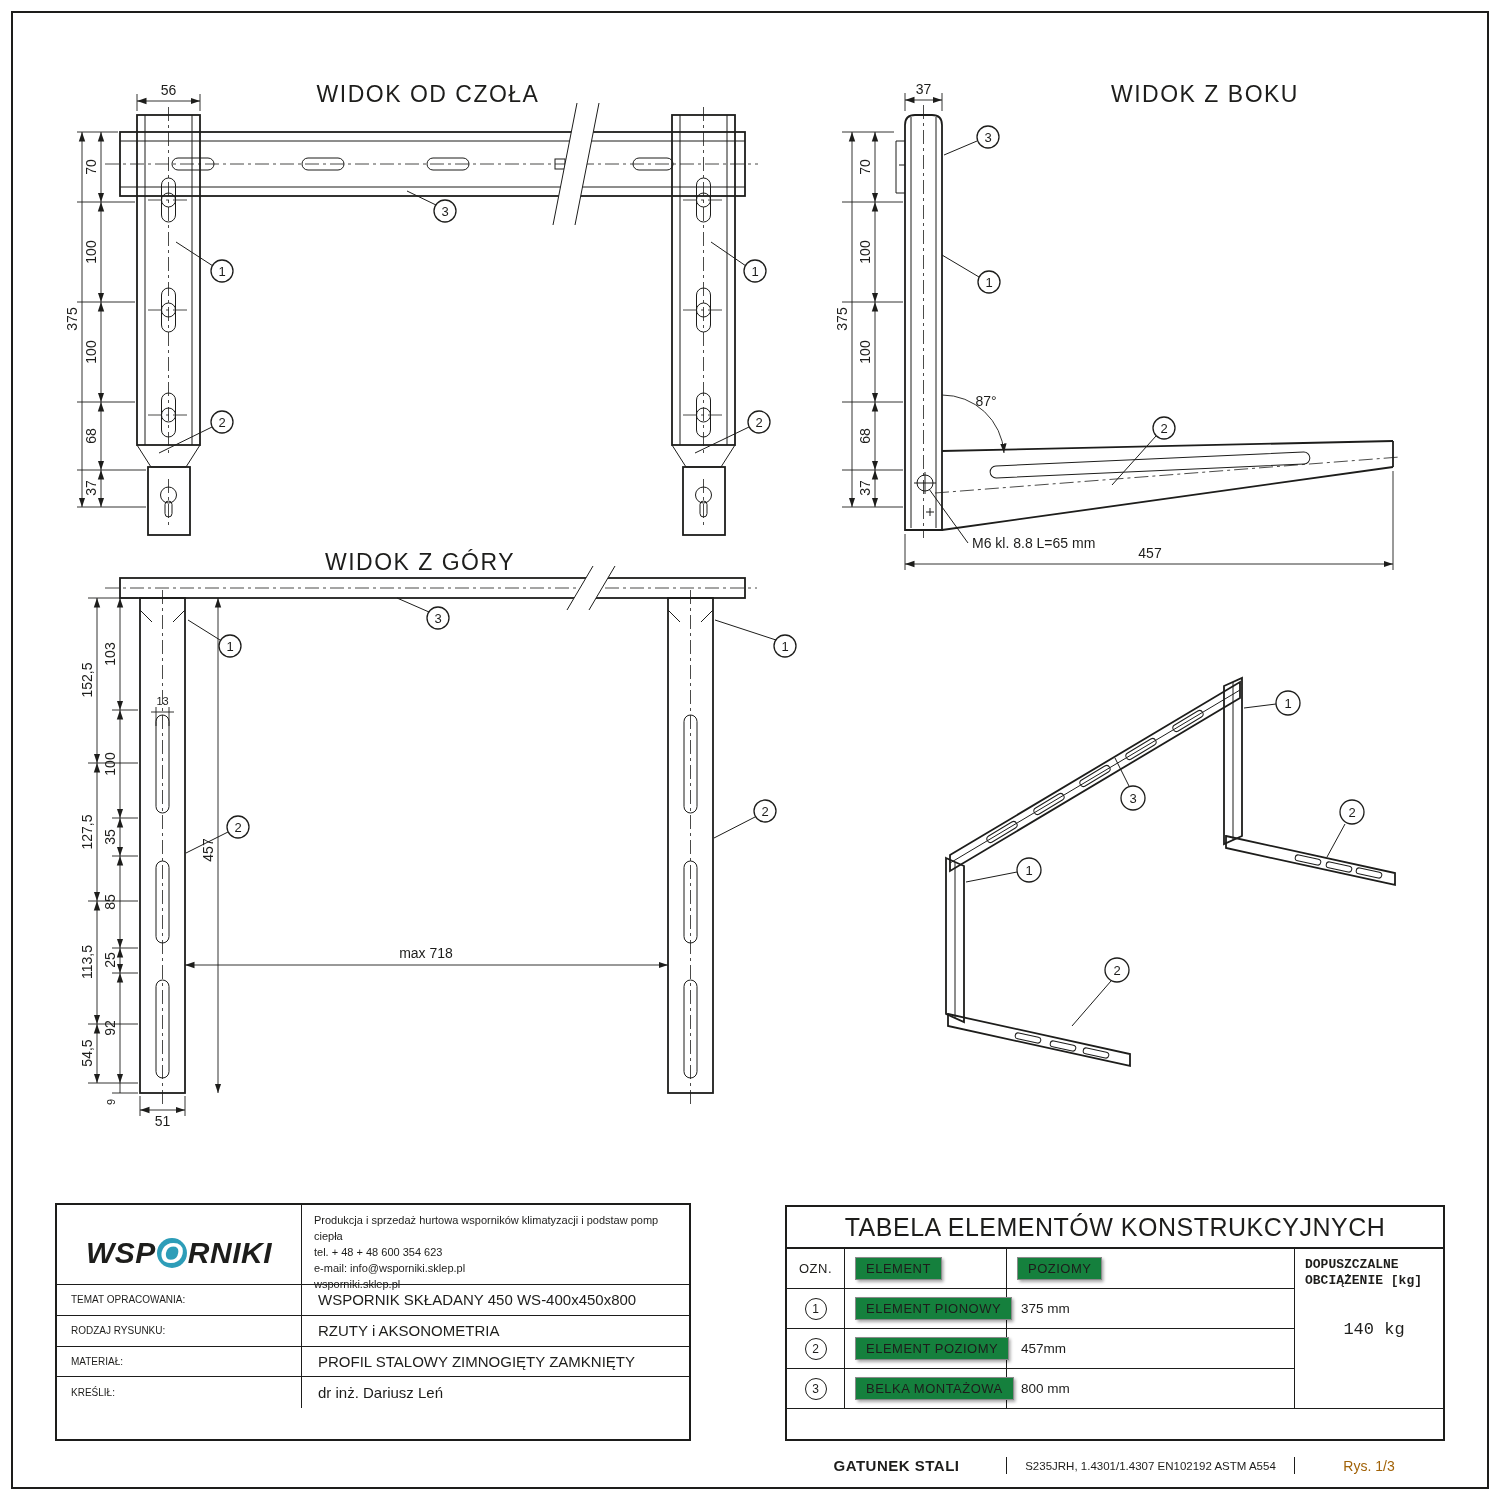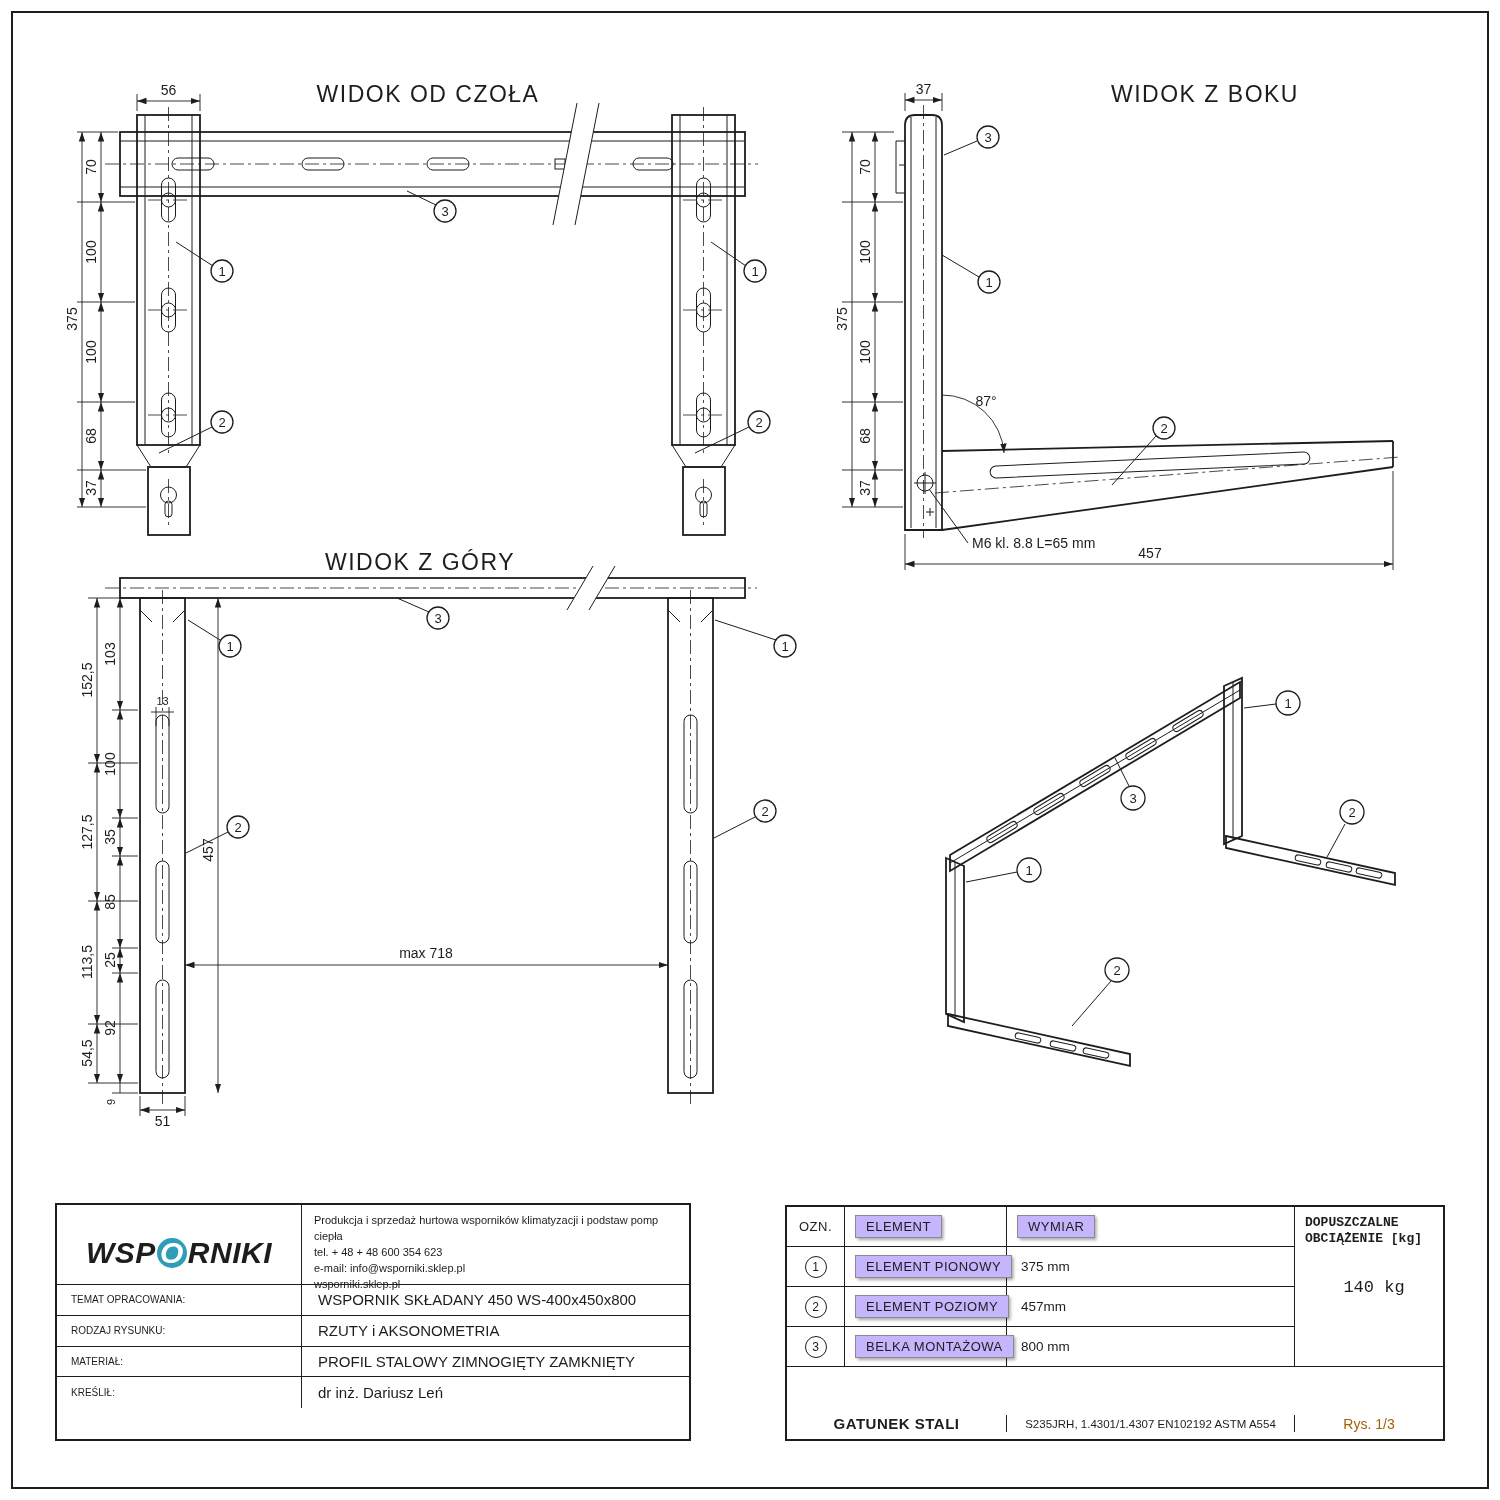--- a/index.html
+++ b/index.html
@@ -39,21 +39,21 @@
   .et-title { height:42px; border-bottom:2px solid #1d1d1b; display:flex; align-items:center;
     justify-content:center; font-size:25px; letter-spacing:0.5px; }
   .et-grid { display:grid; grid-template-columns:58px 162px 288px 1fr;
     grid-template-rows:40px 40px 40px 40px 1fr; height:189px; }
   .c { border-right:1.5px solid #1d1d1b; border-bottom:1px solid #1d1d1b; display:flex; align-items:center; }
   .c.hdr { border-bottom:1.5px solid #1d1d1b; }
   .c.center { justify-content:center; }
   .c.pad { padding-left:10px; }
   .hdr-txt { font-size:13px; letter-spacing:0.5px; }
   .cellbox { display:inline-block; border:1px solid #8a8a8a; box-shadow:1.5px 2px 3px rgba(0,0,0,0.35);
-    background:#c4b5fd; padding:3px 10px; font-size:13px; white-space:nowrap; letter-spacing:0.5px; }
+    background:#15803d; padding:3px 10px; font-size:13px; white-space:nowrap; letter-spacing:0.5px; }
   .val { font-size:13.5px; padding-left:14px; }
   .circ { width:22px; height:22px; border:1.3px solid #1d1d1b; border-radius:50%;
     display:flex; align-items:center; justify-content:center; font-size:12px; margin:0 auto; }
   .load-cell { grid-column:4; grid-row:1 / 5; border-right:none; border-bottom:1.5px solid #1d1d1b;
     display:block; padding:8px 0 0 10px;font-family:Liberation Mono, monospace; }
   .load-hdr { font-size:13px; font-weight:bold; line-height:1.25; }
   .load-val { font-size:17px; text-align:center; margin-top:30px; }
   .foot { border-bottom:none;margin-top:48px; }
   .steel-label { grid-column:1 / 3; justify-content:center; font-weight:bold; font-size:15px; letter-spacing:0.5px; }
   .steel-val { justify-content:center; font-size:11.5px; white-space:nowrap; }
@@ -446,27 +446,28 @@
       <div class="tb-label">MATERIAŁ:</div>
       <div class="tb-value">PROFIL STALOWY ZIMNOGIĘTY ZAMKNIĘTY</div>
     </div>
     <div class="tb-row">
       <div class="tb-label">KREŚLIŁ:</div>
       <div class="tb-value">dr inż. Dariusz Leń</div>
     </div>
   </div>
 
   <div class="etable">
+    <div class="et-title">TABELA ELEMENTÓW KONSTRUKCYJNYCH</div>
     <div class="et-grid">
       <div class="c hdr center hdr-txt">OZN.</div>
       <div class="c hdr pad">
           <span class="cellbox">ELEMENT</span>
         </div>
       <div class="c hdr pad">
-          <span class="cellbox">WYMIAR</span>
+          <span class="cellbox">POZIOMY</span>
         </div>
       <div class="c load-cell">
         <div class="load-hdr">DOPUSZCZALNE OBCIĄŻENIE [kg]</div>
         <div class="load-val">140 kg</div>
       </div>
 
       <div class="c center">
           <span class="circ">1</span>
         </div>
       <div class="c pad">

